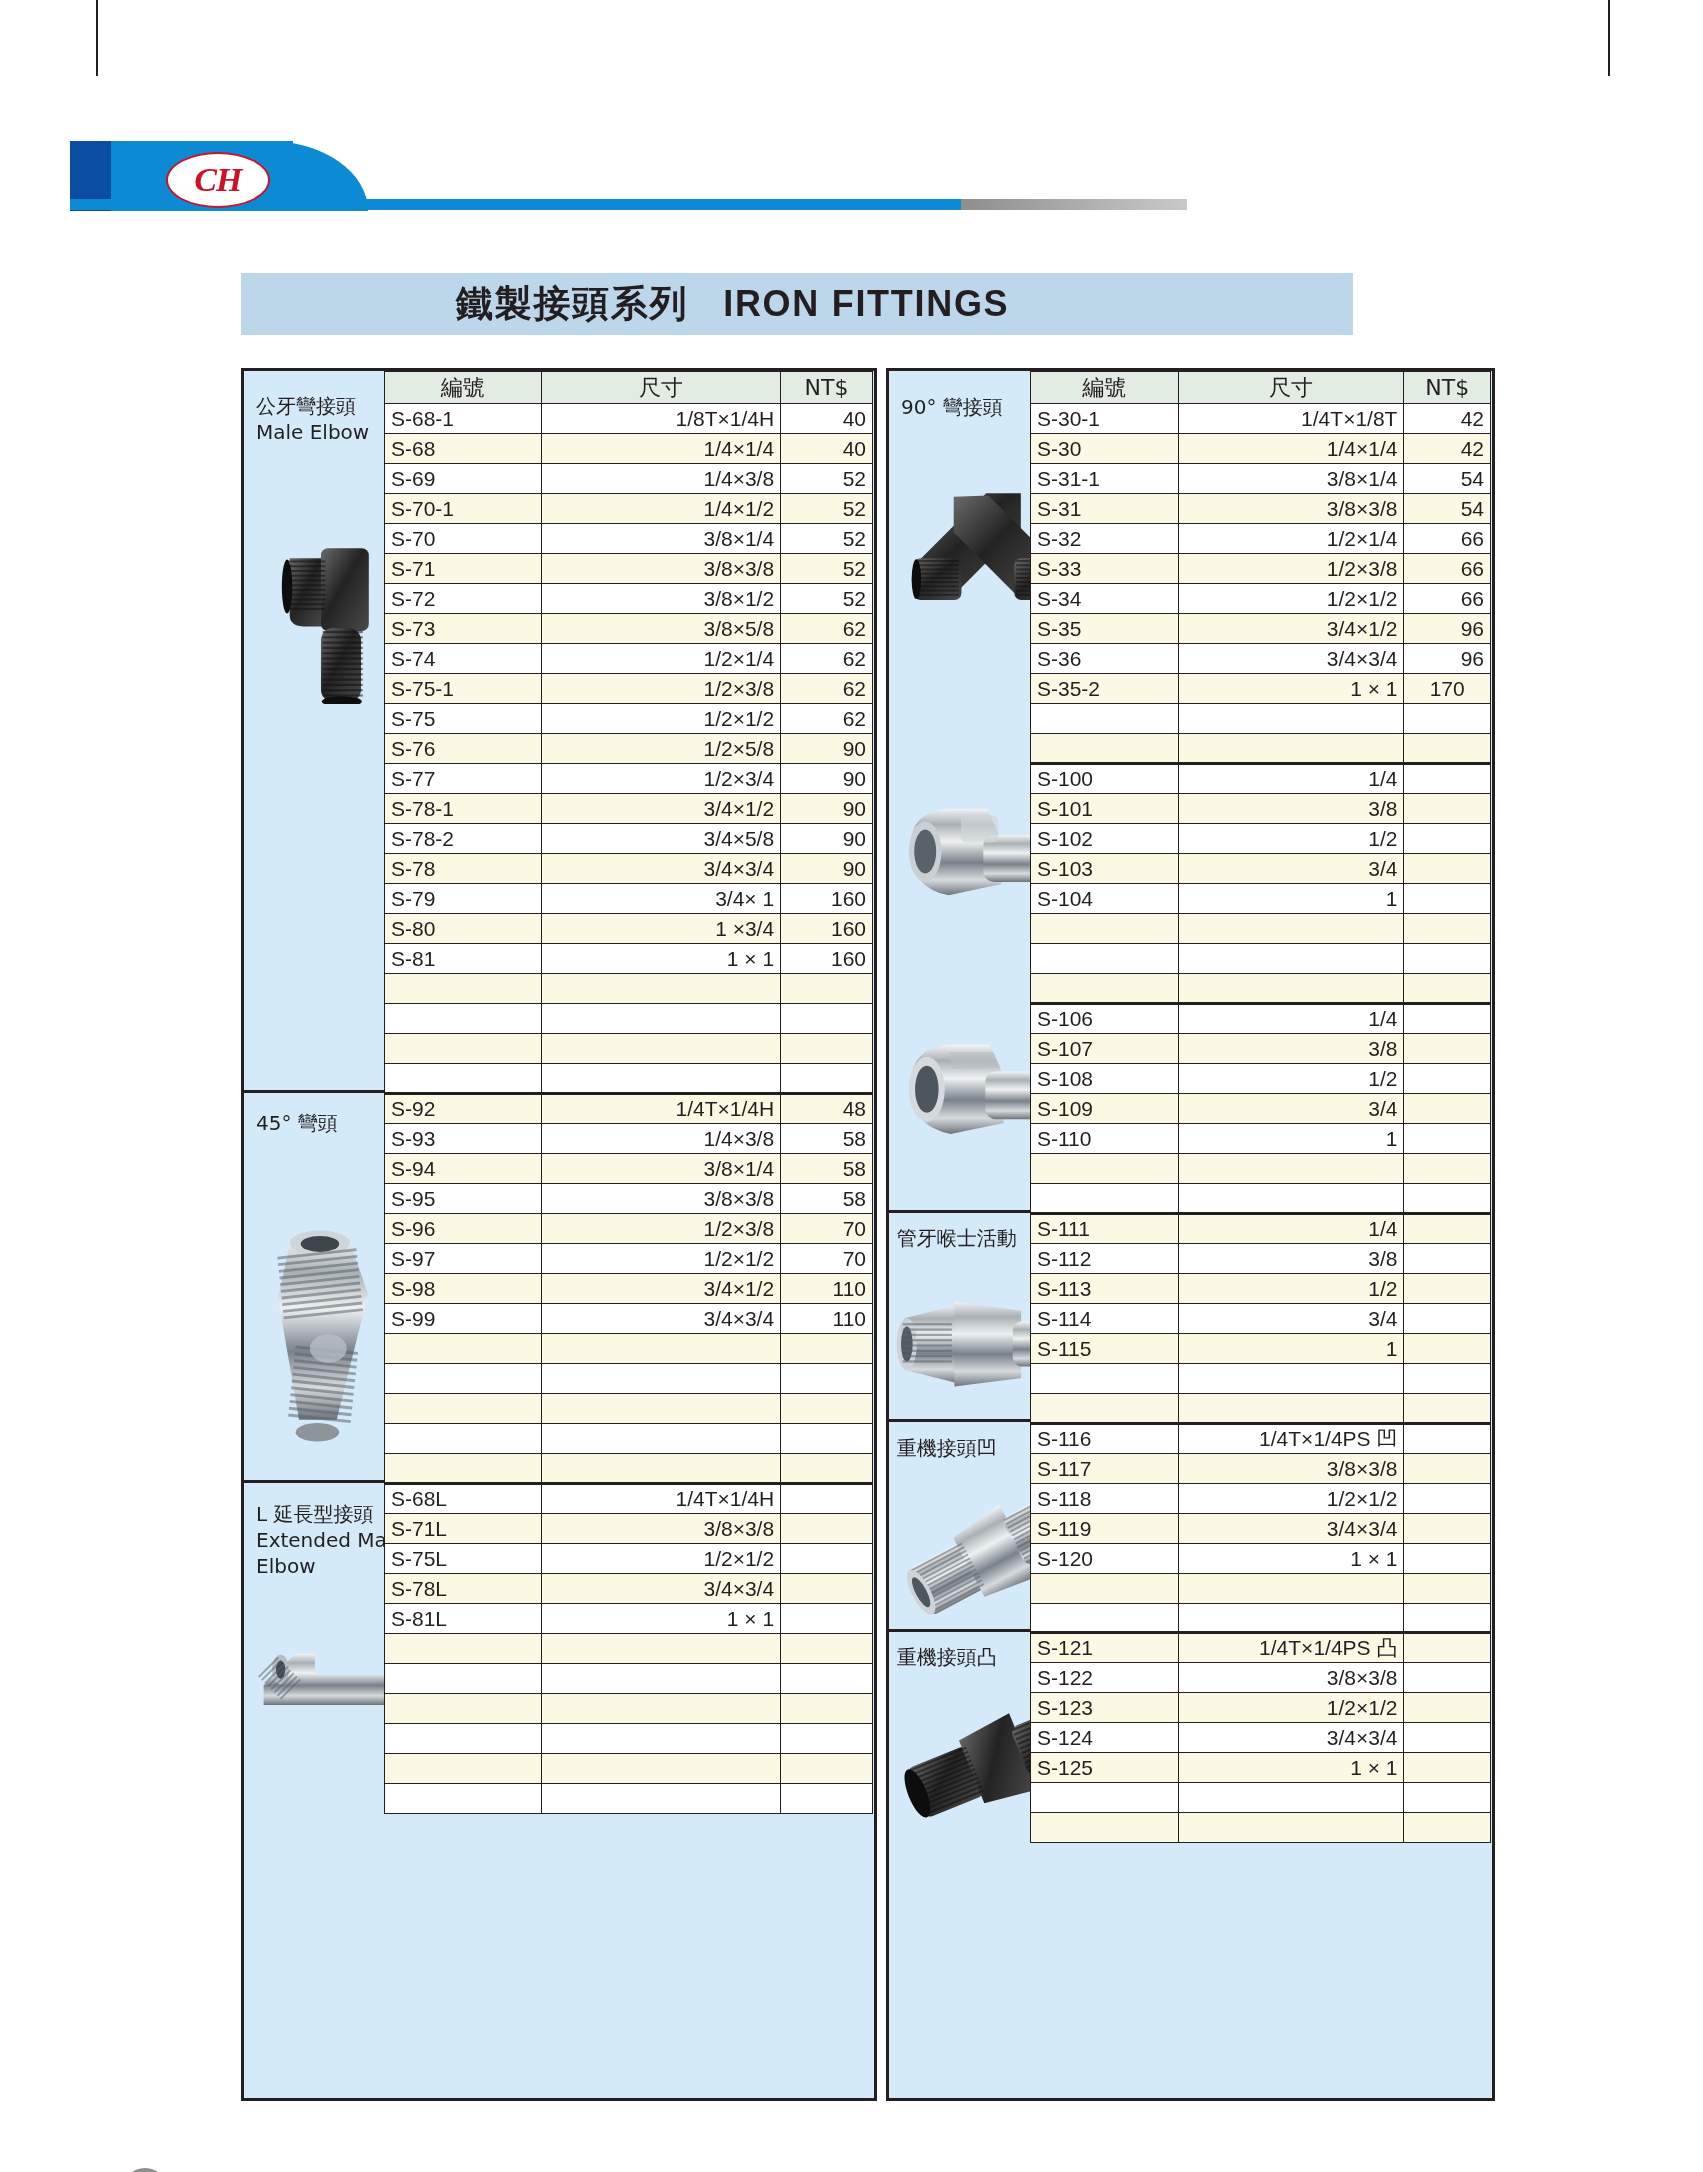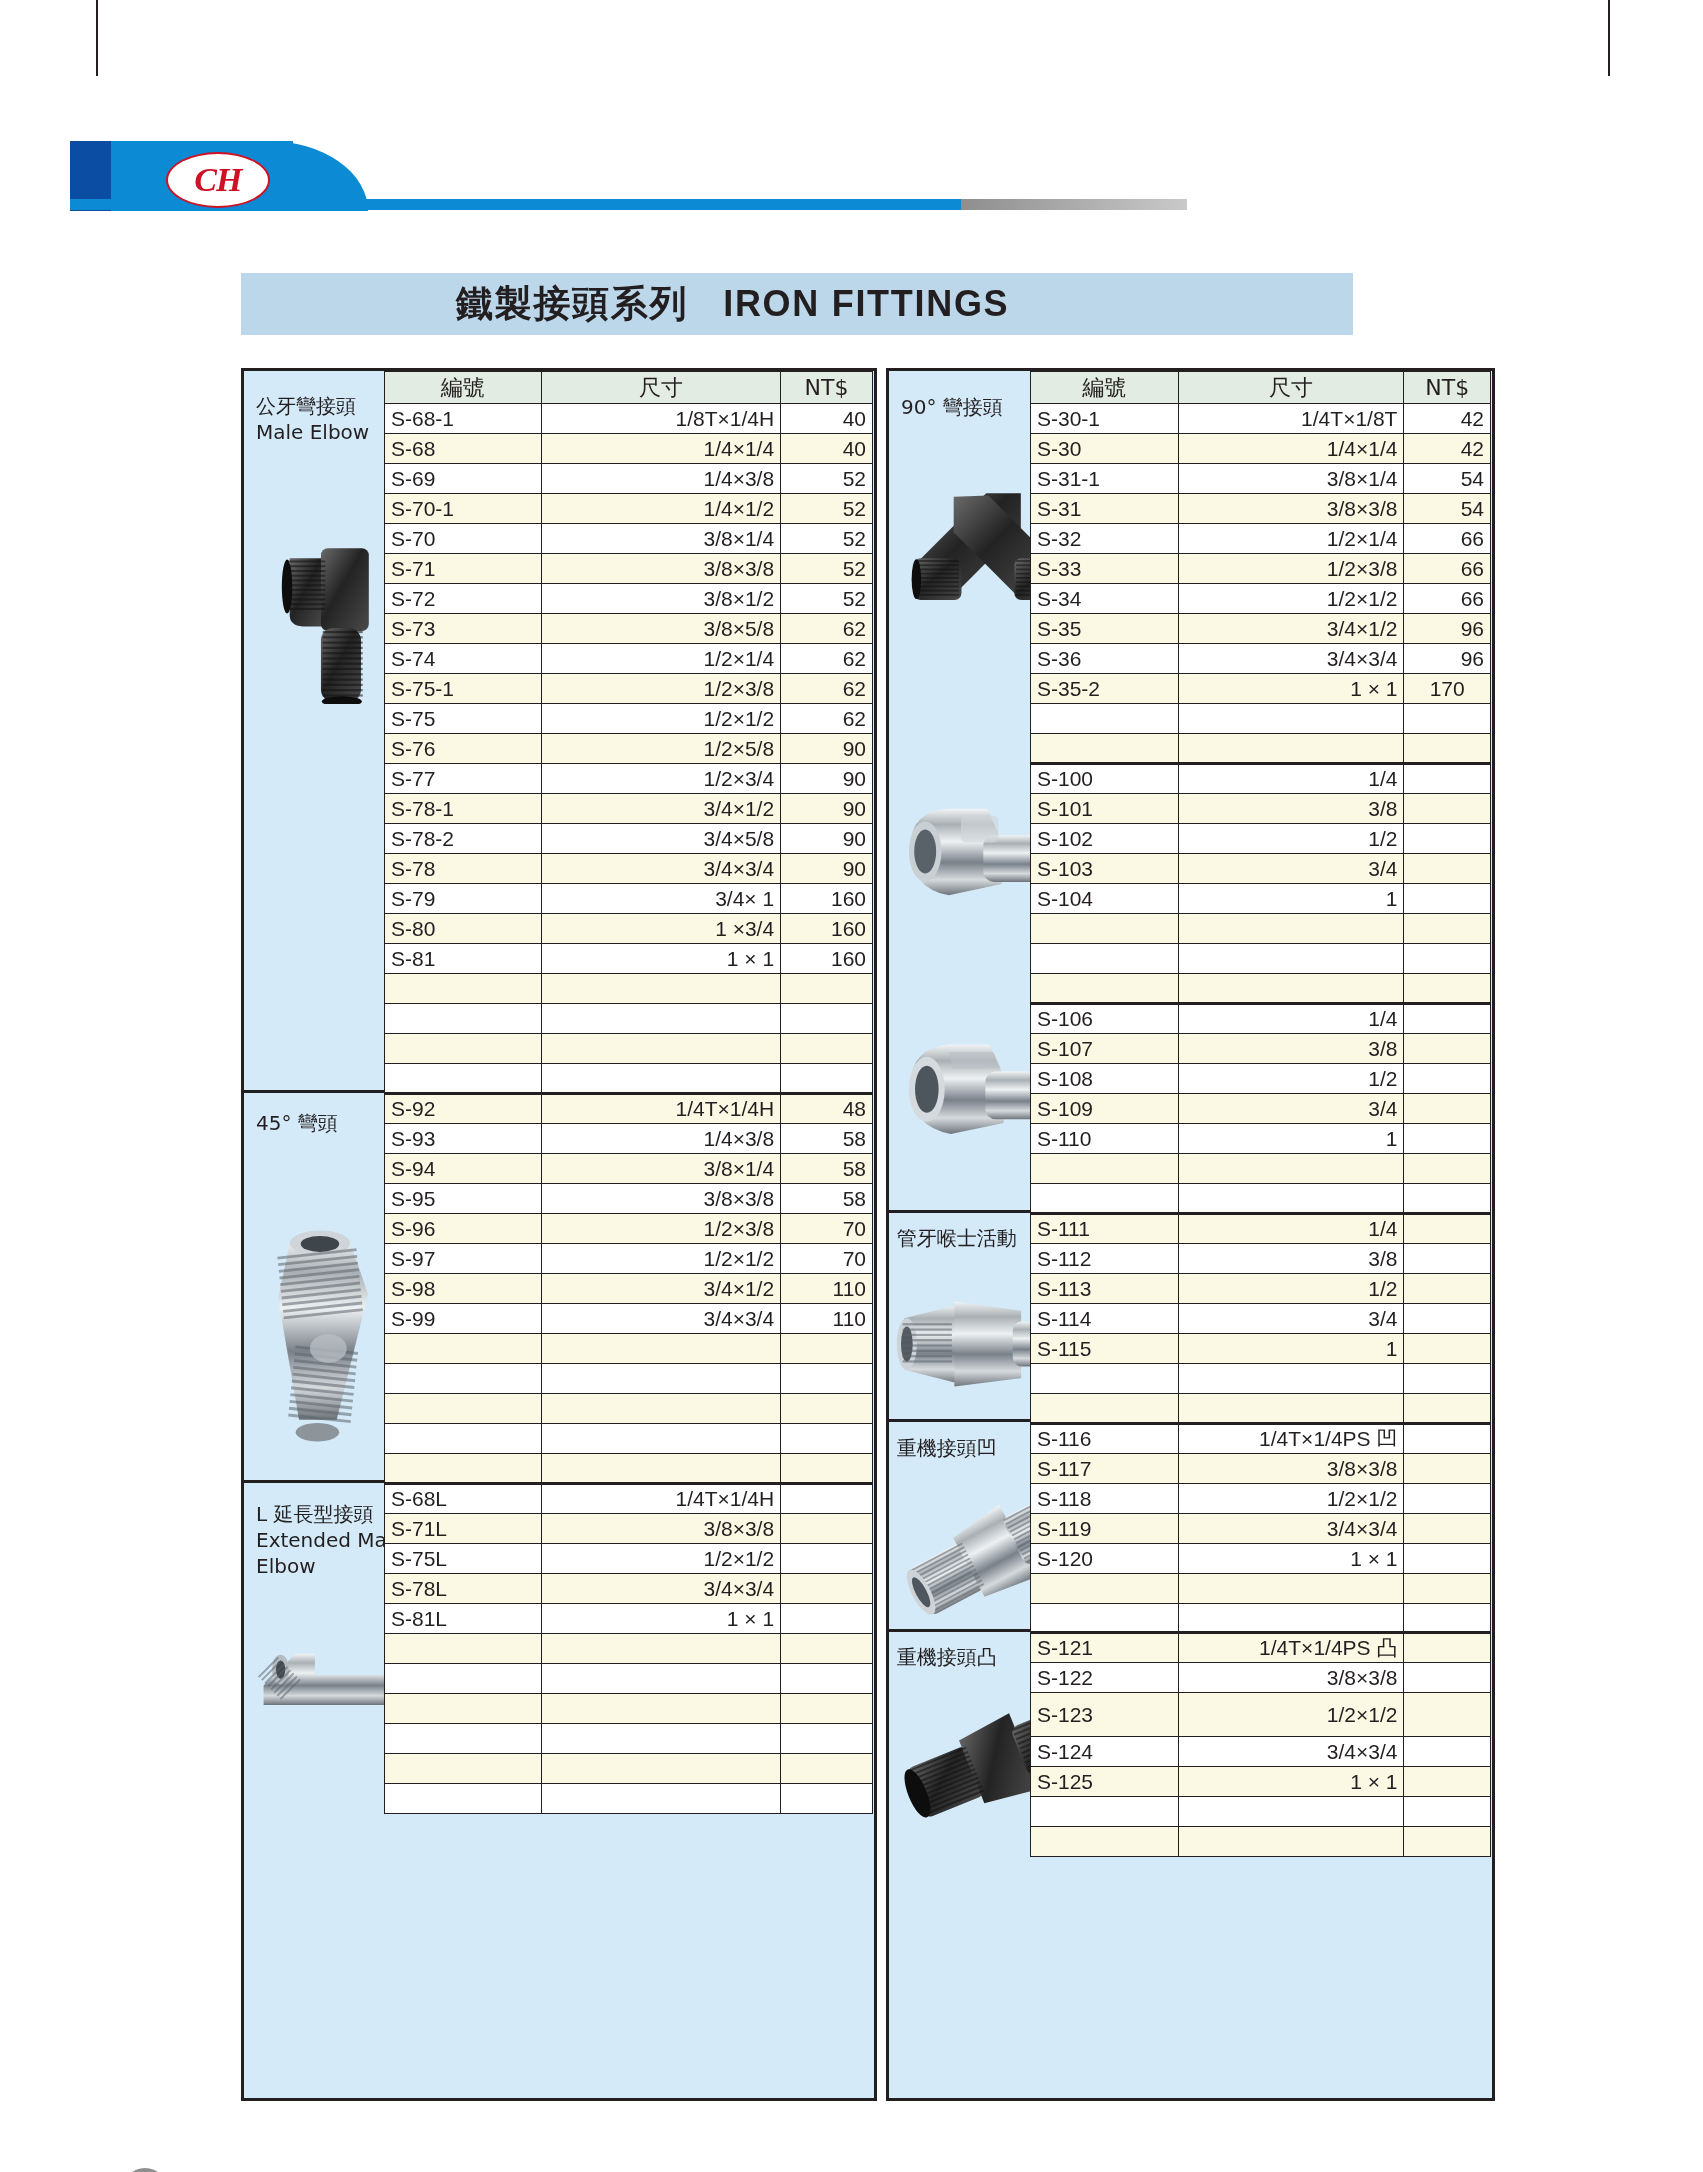--- a/index.html
+++ b/index.html
@@ -985,21 +985,21 @@
             <td class="c-code" style="height: 30px;">S-121</td>
             <td class="c-size" style="height: 30px;">1/4T×1/4PS 凸</td>
             <td class="c-price" style="height: 30px;"></td>
           </tr>
           <tr class="rw">
             <td class="c-code" style="height: 30px;">S-122</td>
             <td class="c-size" style="height: 30px;">3/8×3/8</td>
             <td class="c-price" style="height: 30px;"></td>
           </tr>
           <tr class="ry">
-            <td class="c-code" style="height: 44px;">S-123</td>
+            <td class="c-code" style="height: 30px;">S-123</td>
             <td class="c-size" style="height: 30px;">1/2×1/2</td>
             <td class="c-price" style="height: 30px;"></td>
           </tr>
           <tr class="rw">
             <td class="c-code" style="height: 30px;">S-124</td>
             <td class="c-size" style="height: 30px;">3/4×3/4</td>
             <td class="c-price" style="height: 30px;"></td>
           </tr>
           <tr class="ry">
             <td class="c-code" style="height: 30px;">S-125</td>

